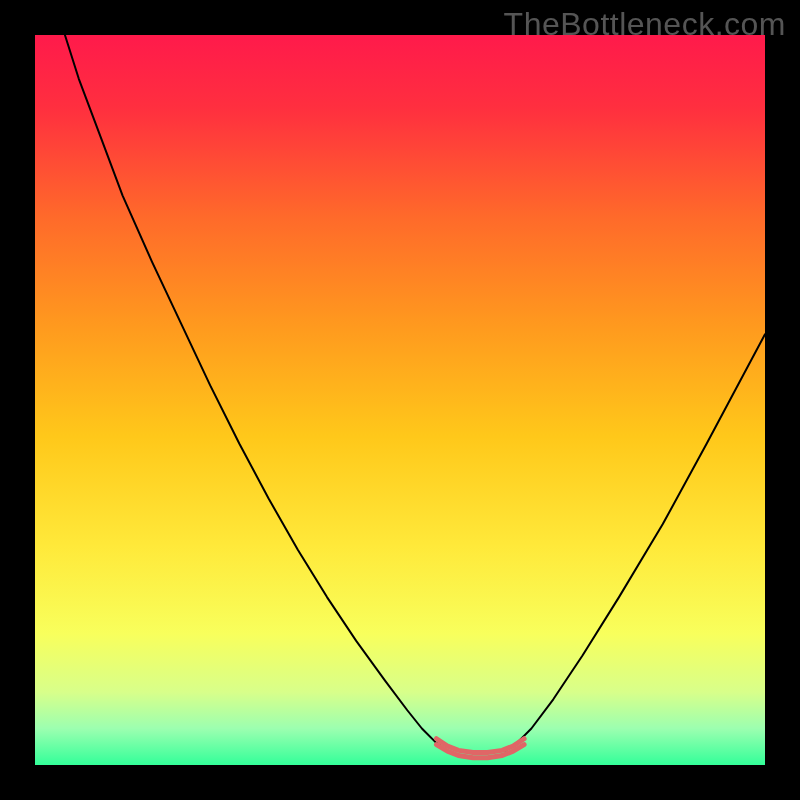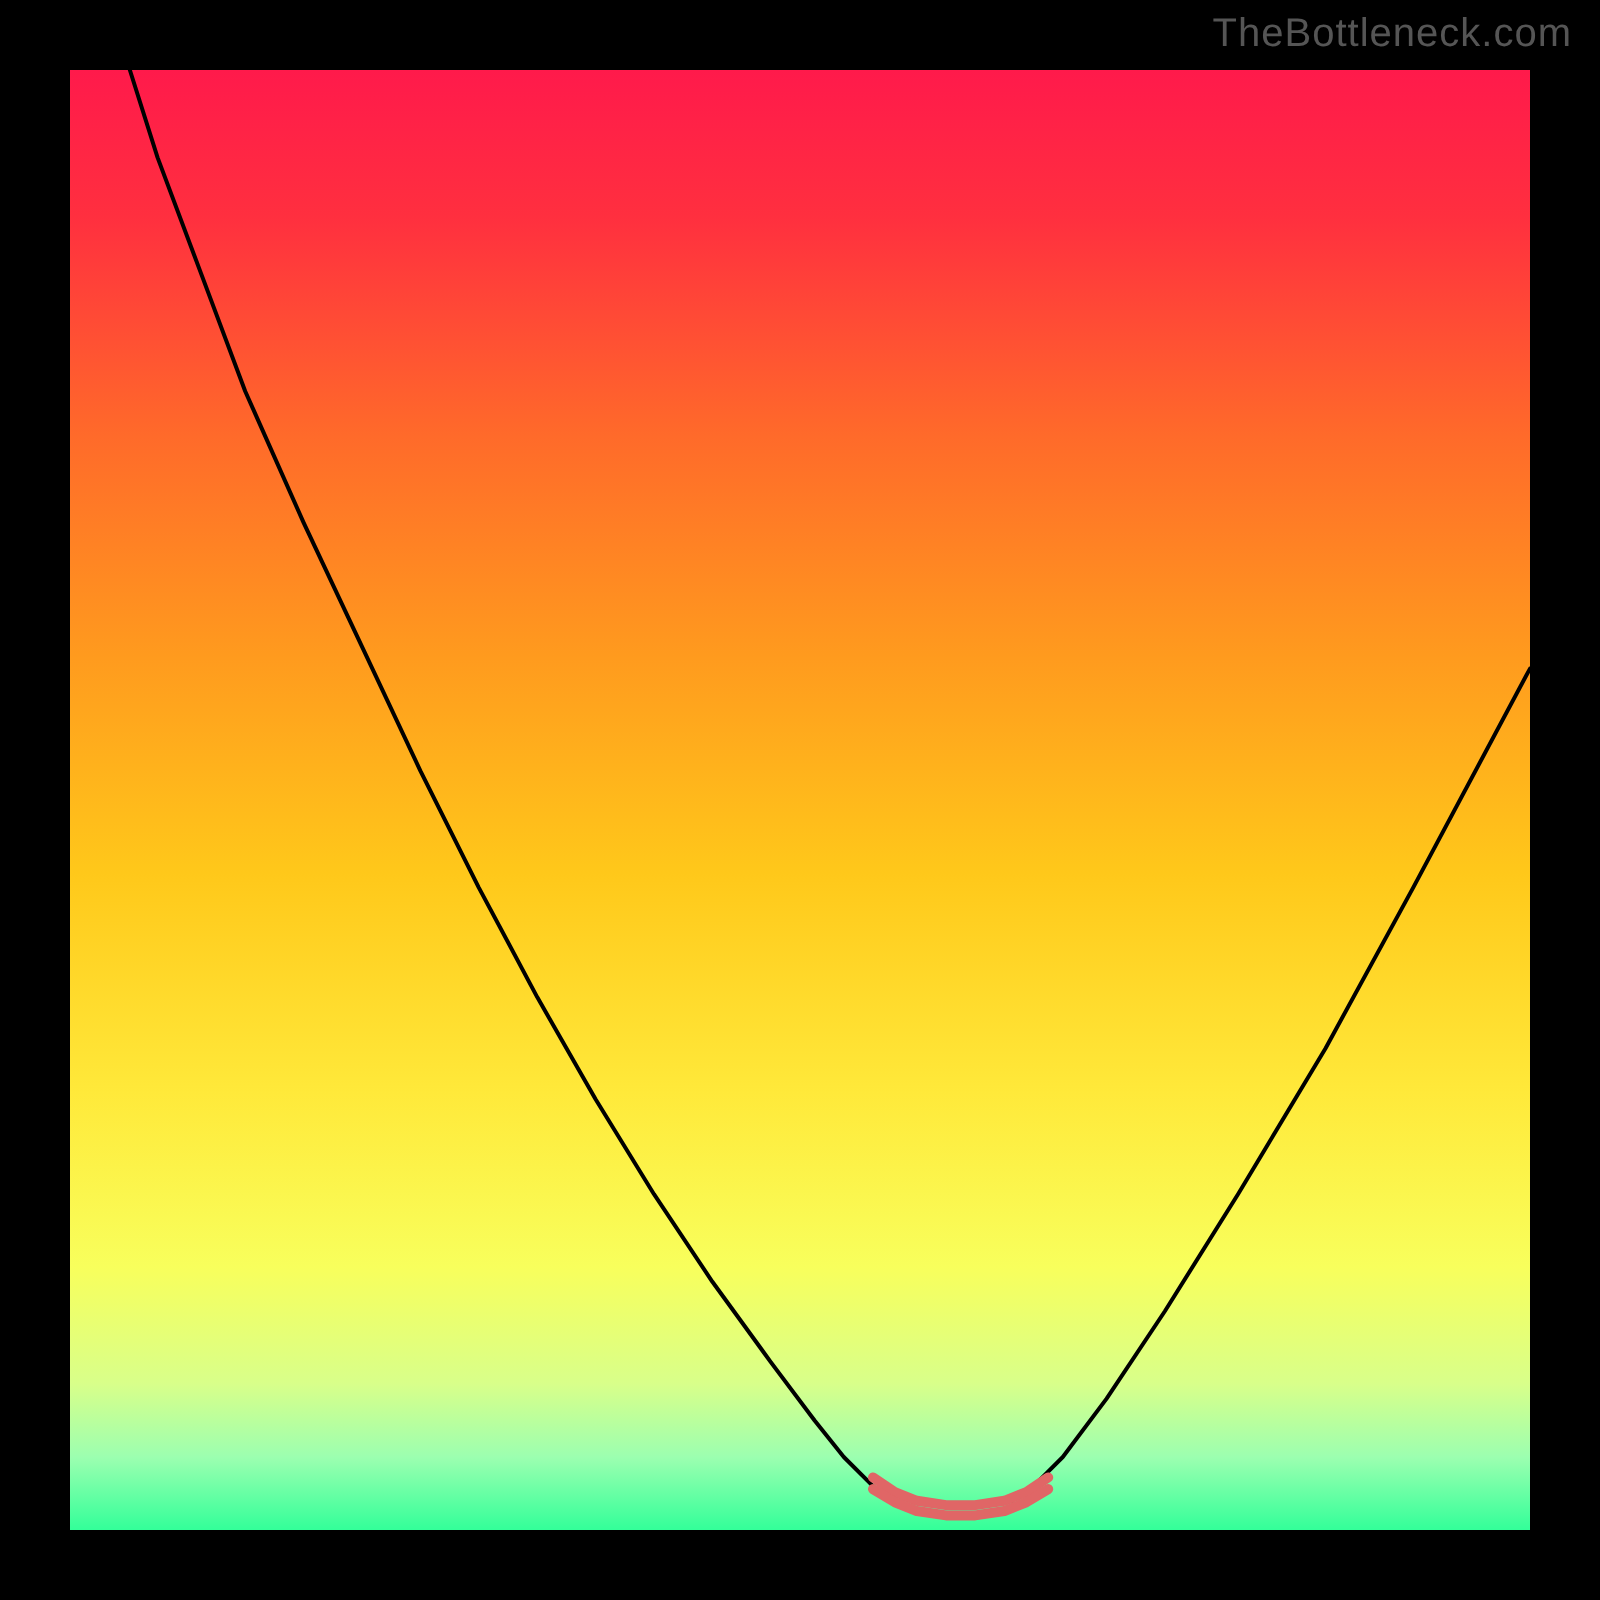--- a/index.html
+++ b/index.html
@@ -15,21 +15,21 @@
     position: relative;
     width: 800px;
     height: 800px;
     background: #000;
   }
   .watermark {
     position: absolute;
     top: 6px;
     right: 14px;
     color: #555;
-    font-size: 20px;
+    font-size: 32px;
     font-weight: 500;
     user-select: none;
     letter-spacing: 0.5px;
   }
   svg.plot {
     position: absolute;
     left: 0;
     top: 0;
     width: 800px;
     height: 800px;

